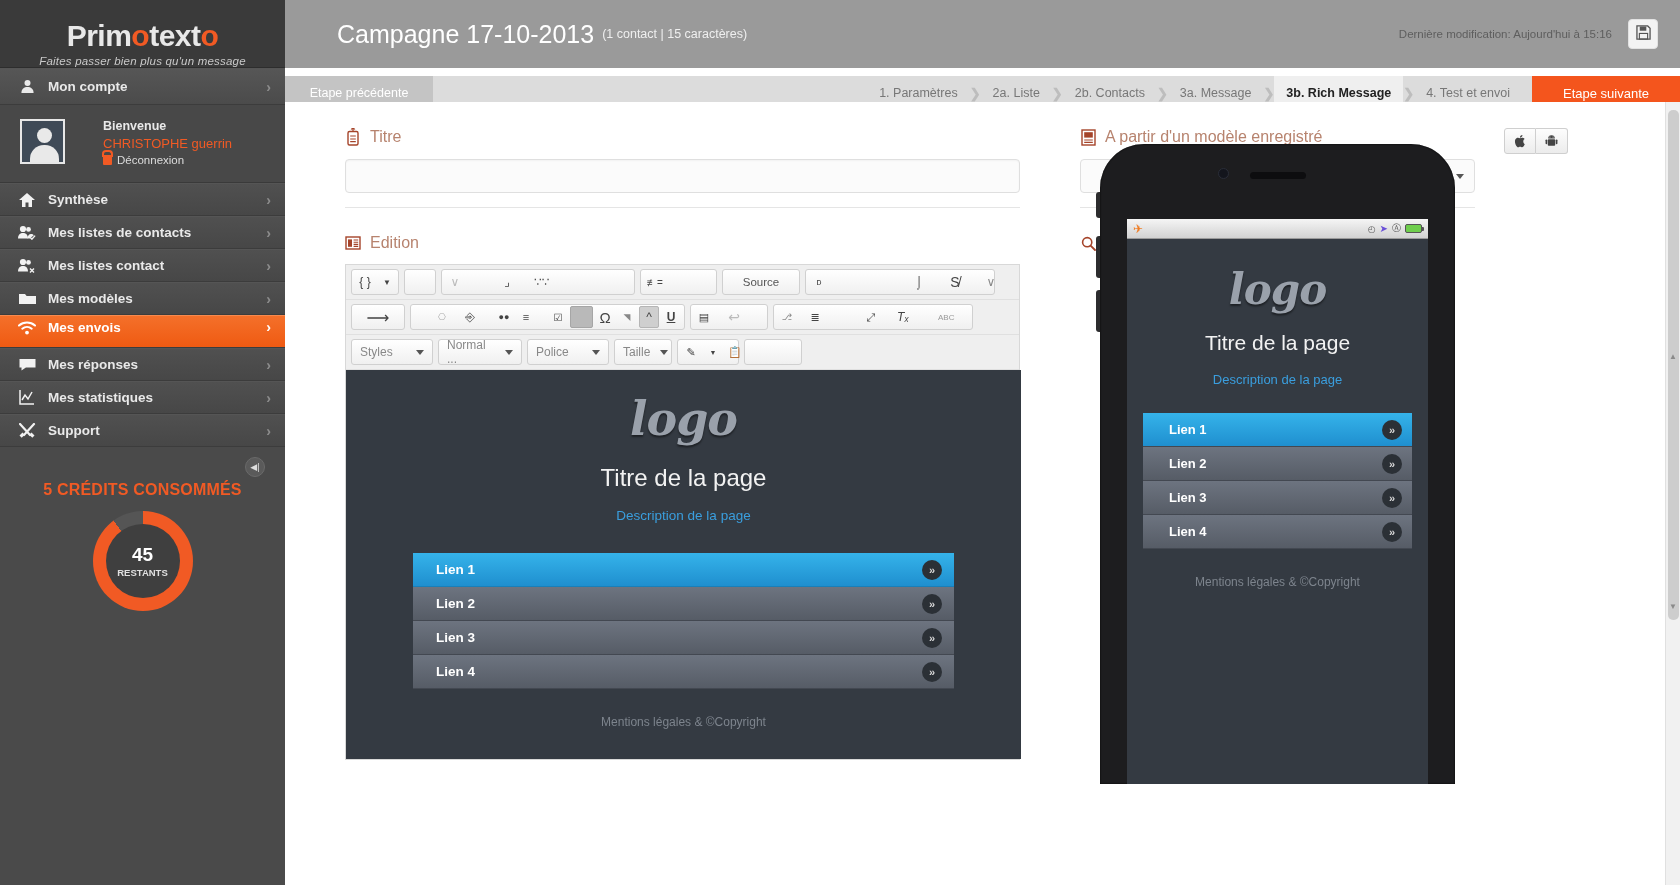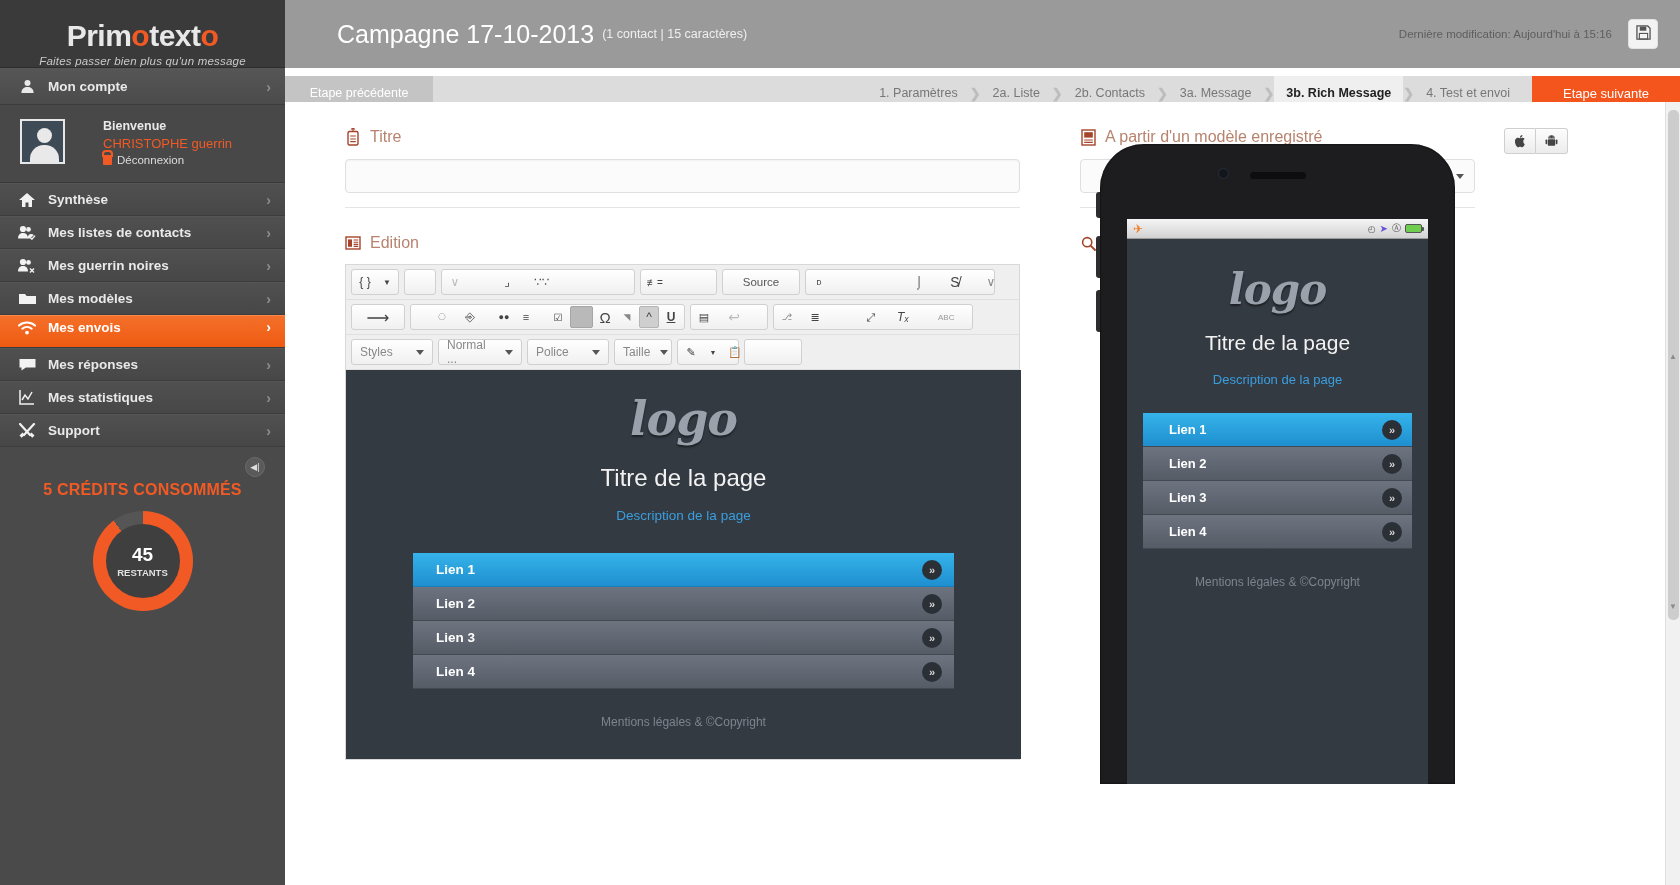--- a/index.html
+++ b/index.html
@@ -298,21 +298,21 @@
 
     <div class="nav-item">
       <span class="nav-ico">
         <svg width="18" height="15" viewBox="0 0 18 15">
             <circle cx="5" cy="4" r="3.1" fill="#f2f2f2"></circle>
             <circle cx="10.5" cy="4.4" r="2.4" fill="#f2f2f2"></circle>
             <path d="M0 13.5 C0 9.8 2.2 8 5 8 C7.8 8 10 9.8 10 13.5 Z" fill="#f2f2f2"></path>
             <path d="M12 10.5 l4 4 M16 10.5 l-4 4" stroke="#f2f2f2" stroke-width="1.4"></path>
           </svg>
       </span>
-      <span>Mes guerrin noires</span>
+      <span>Mes listes contact</span>
       <span class="chev">›</span>
     </div>
 
     <div class="nav-item">
       <span class="nav-ico">
         <svg width="17" height="13" viewBox="0 0 17 13">
             <path d="M0 2 h6 l1.6 2 H17 v8 H0 Z" fill="#f2f2f2"></path>
           </svg>
       </span>
       <span>Mes modèles</span>

